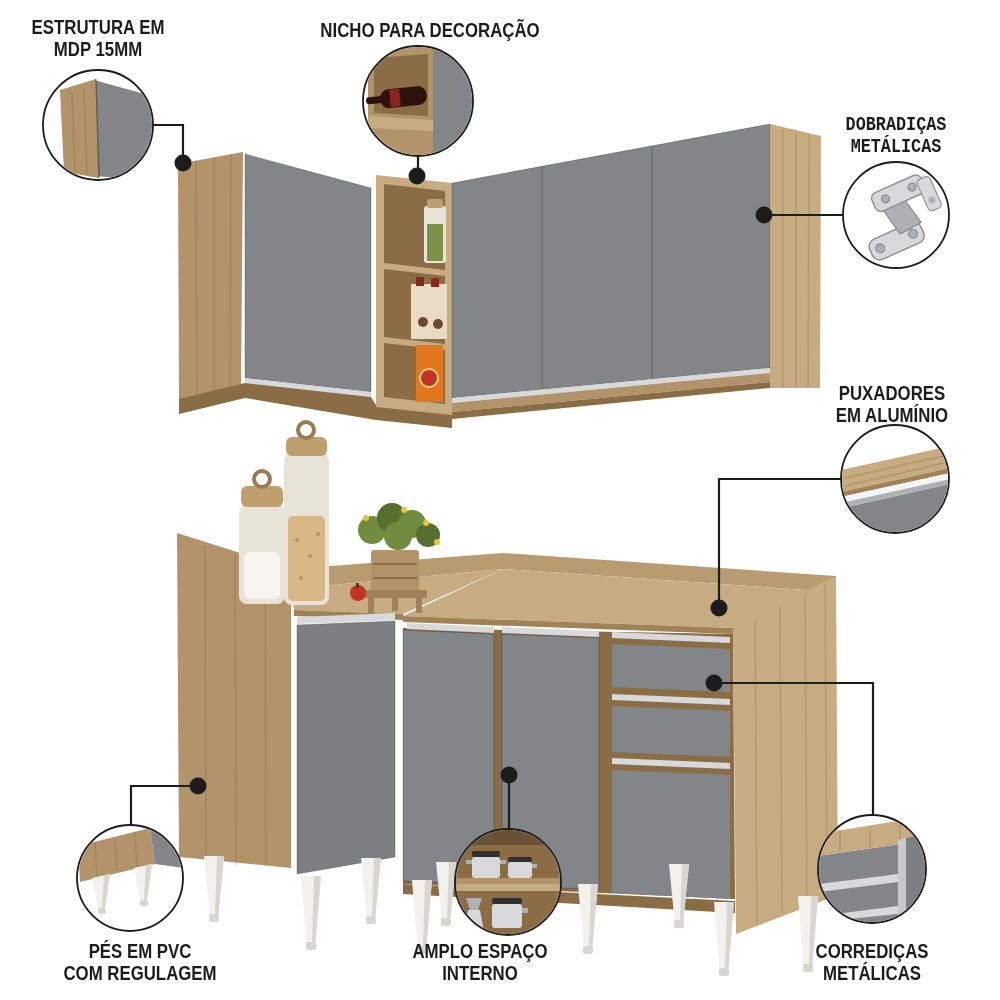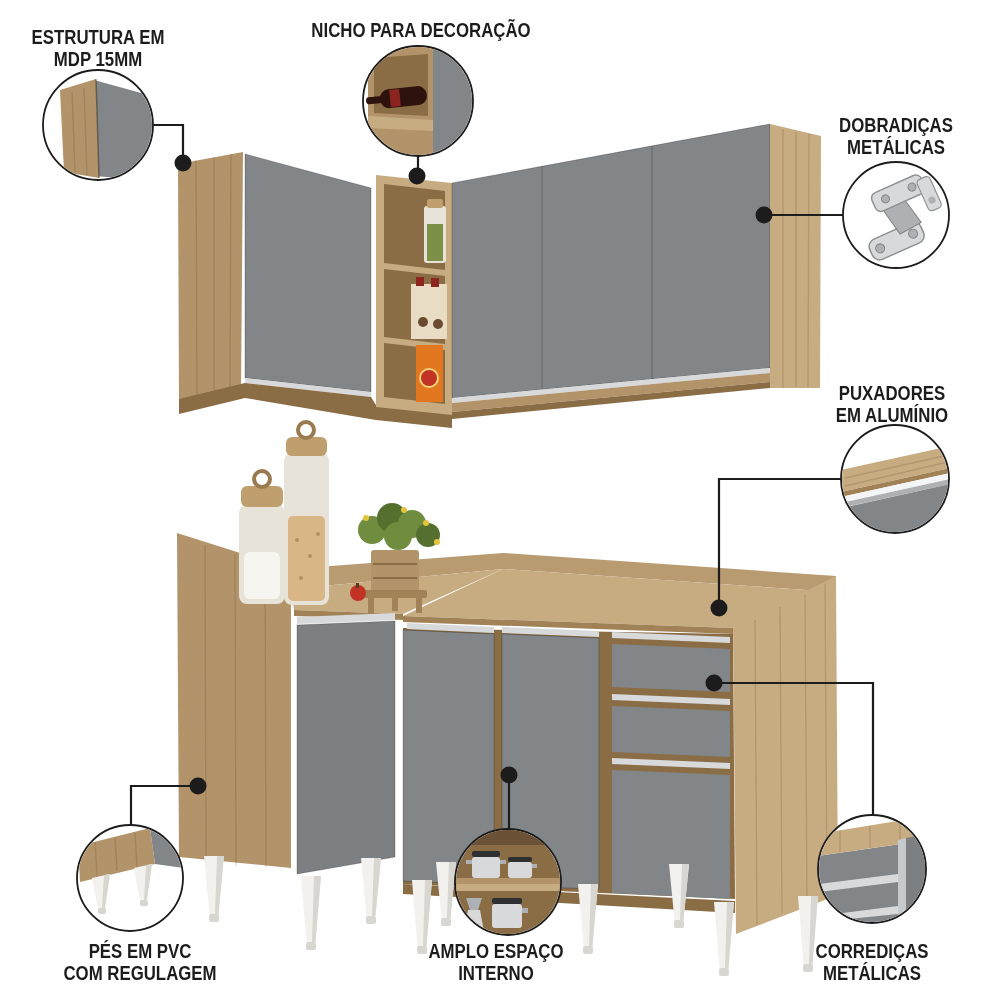--- a/index.html
+++ b/index.html
@@ -351,39 +351,39 @@
       <polygon class="wl" points="818,834 928,816 928,840 818,856"></polygon>
       <path class="grain" d="M840,830 L840,852 M870,826 L870,848 M900,821 L900,843"></path>
       <polygon class="sv" points="818,884 898,874 898,882 818,892"></polygon>
       <polygon class="sv" points="818,916 898,906 898,914 818,922"></polygon>
       <polygon fill="#c7cacc" points="898,840 906,838 906,922 898,924"></polygon>
       <polygon class="gr2" points="906,838 928,834 928,922 906,922"></polygon>
     </g>
   </g>
 </svg>
 
-<div class="callout-label" style="left:98px;top:26px;">
+<div class="callout-label" style="left:98px;top:16px;">
   <span class="cl-line">ESTRUTURA EM</span>
   <span class="cl-line">MDP 15MM</span>
 </div>
-<div class="callout-label" style="left:421px;top:19px;">
+<div class="callout-label" style="left:430px;top:19px;">
   <span class="cl-line">NICHO PARA DECORAÇÃO</span>
 </div>
-<div class="callout-label" style="left:896px;top:114px;">
+<div class="callout-label" style="left:896px;top:114px;font-family:Liberation Mono, monospace;">
   <span class="cl-line">DOBRADIÇAS</span>
   <span class="cl-line">METÁLICAS</span>
 </div>
 <div class="callout-label" style="left:892px;top:382px;">
   <span class="cl-line">PUXADORES</span>
   <span class="cl-line">EM ALUMÍNIO</span>
 </div>
 <div class="callout-label" style="left:140px;top:940px;">
   <span class="cl-line">PÉS EM PVC</span>
   <span class="cl-line">COM REGULAGEM</span>
 </div>
-<div class="callout-label" style="left:496px;top:940px;">
+<div class="callout-label" style="left:480px;top:940px;">
   <span class="cl-line">AMPLO ESPAÇO</span>
   <span class="cl-line">INTERNO</span>
 </div>
 <div class="callout-label" style="left:872px;top:940px;">
   <span class="cl-line">CORREDIÇAS</span>
   <span class="cl-line">METÁLICAS</span>
 </div>
 
 </body></html>

